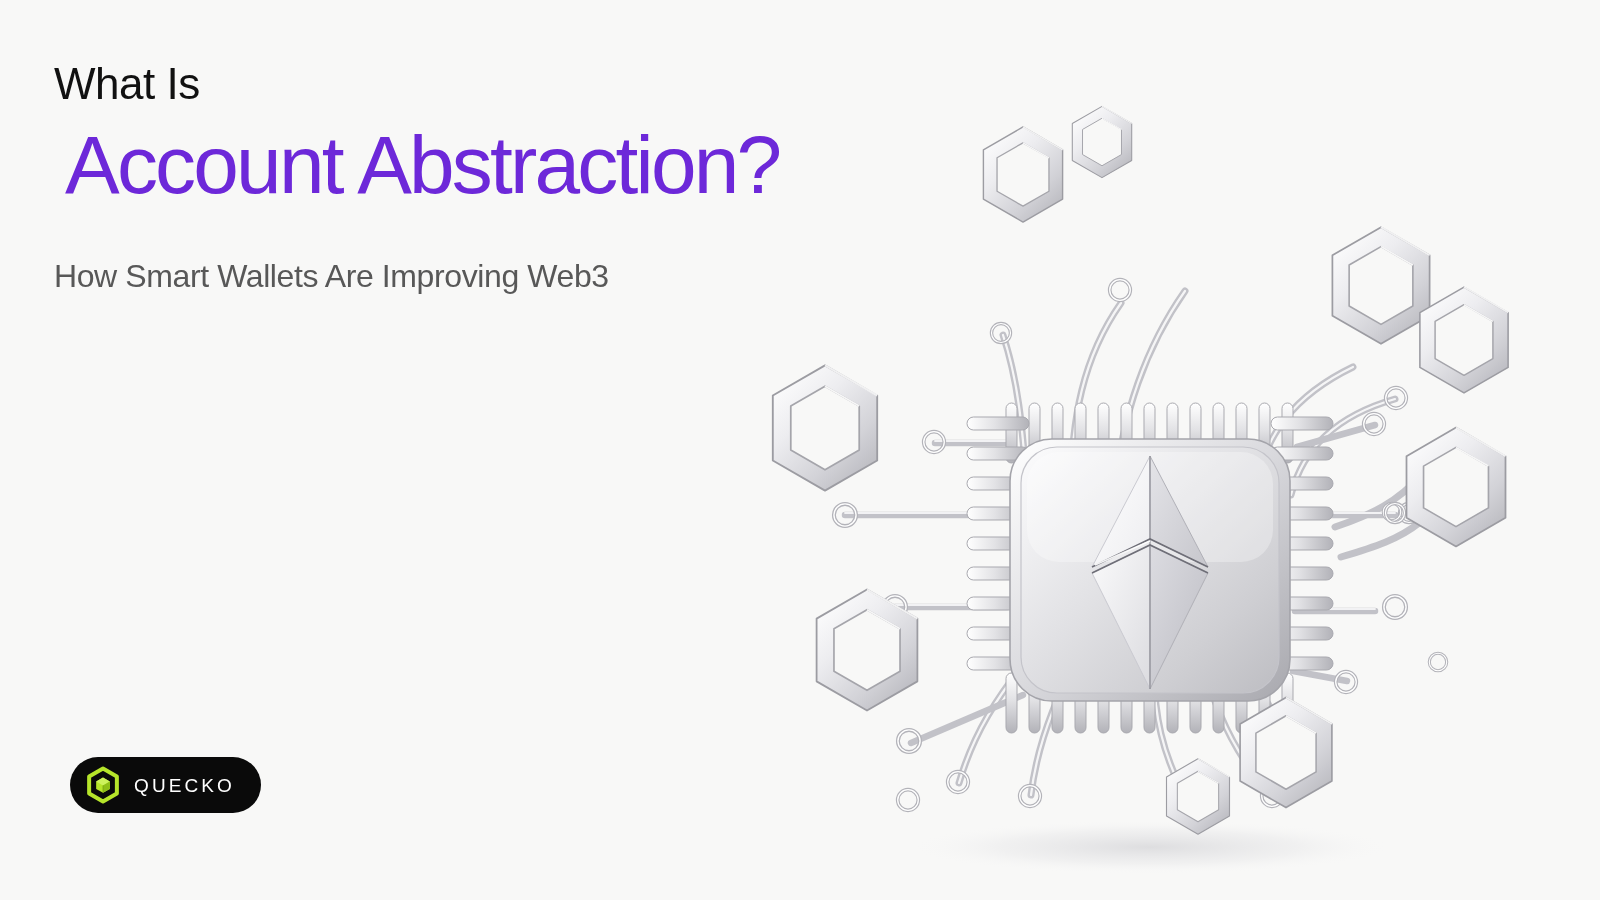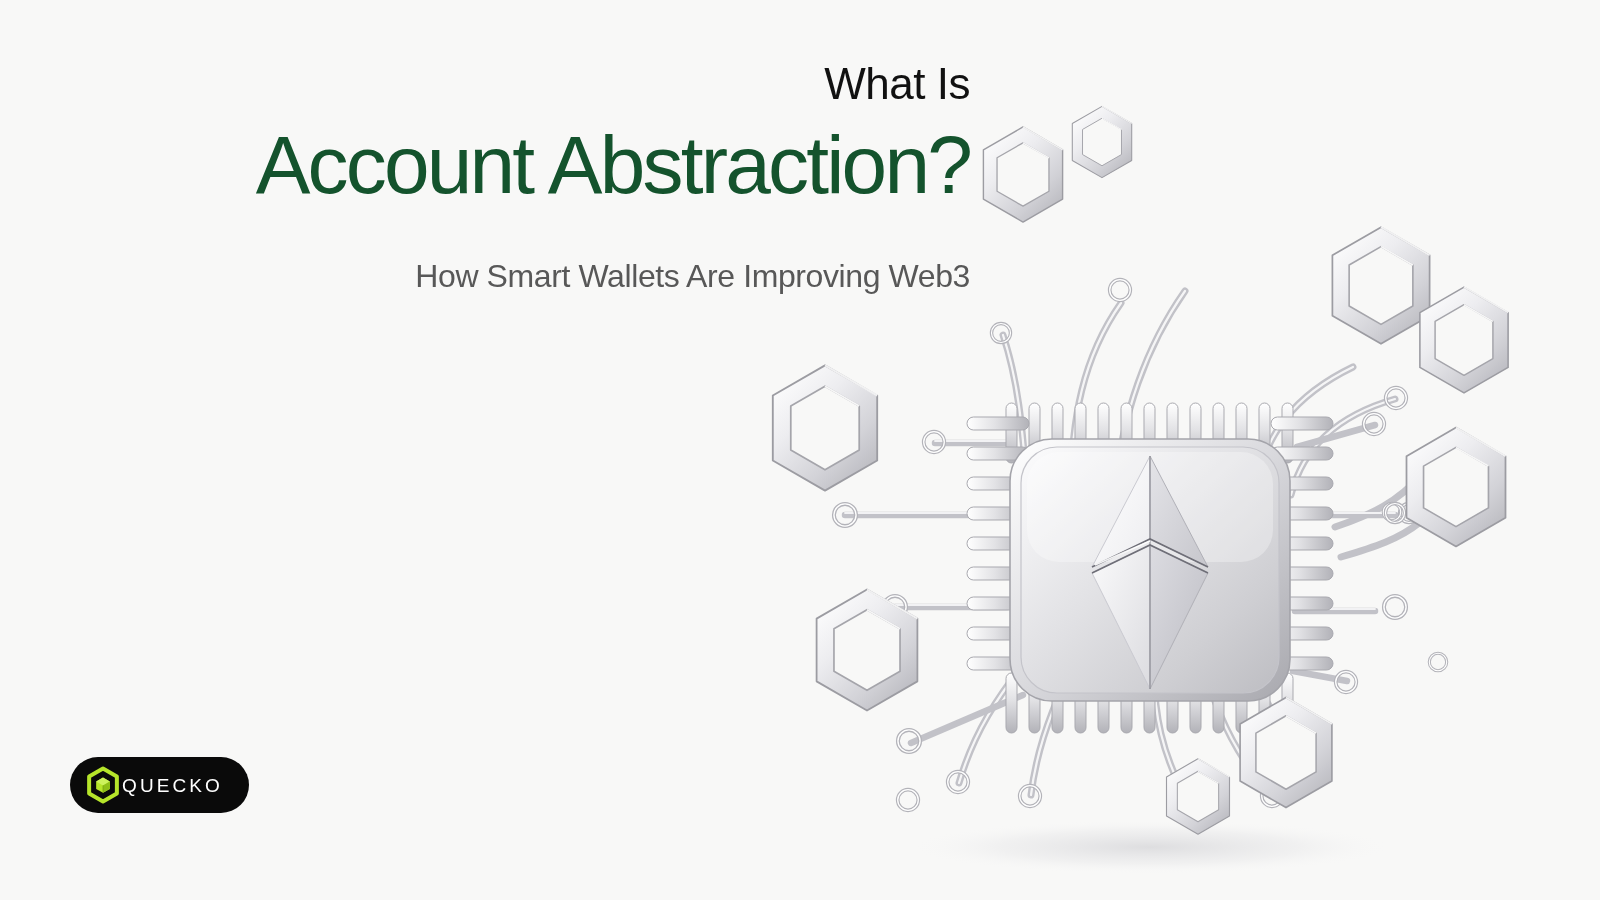--- a/index.html
+++ b/index.html
@@ -21,43 +21,43 @@
     position: absolute;
     inset: 0;
     width: 1600px;
     height: 900px;
     background: #f8f8f7;
   }
 
   
   .text-block {
     position: absolute;
-    left: 70px;
+    left: 54px;
     top: 62px;
     width: 900px;
-    text-align: right;
   }
 
   .eyebrow {
     font-size: 44px;
     font-weight: 300;
     line-height: 1.0;
     letter-spacing: -0.5px;
     color: #111111;
     white-space: nowrap;
   }
 
   .headline {
     font-size: 82px;
     font-weight: 400;
     line-height: 1.0;
     letter-spacing: -2.8px;
-    color: #14532d;
+    color: #6d28d9;
     margin-top: 18px;
     white-space: nowrap;
+    margin-left: 11px;
   }
 
   .subhead {
     font-size: 32px;
     font-weight: 400;
     line-height: 1.0;
     letter-spacing: -0.4px;
     color: #585858;
     margin-top: 54px;
     white-space: nowrap;
@@ -67,20 +67,21 @@
   .logo-pill {
     position: absolute;
     left: 70px;
     top: 757px;
     height: 56px;
     padding: 0 26px 0 14px;
     background: #0a0a0a;
     border-radius: 28px;
     display: flex;
     align-items: center;
+    gap: 12px;
   }
 
   .logo-mark {
     width: 38px;
     height: 38px;
     display: block;
     flex: 0 0 auto;
   }
 
   .logo-word {

